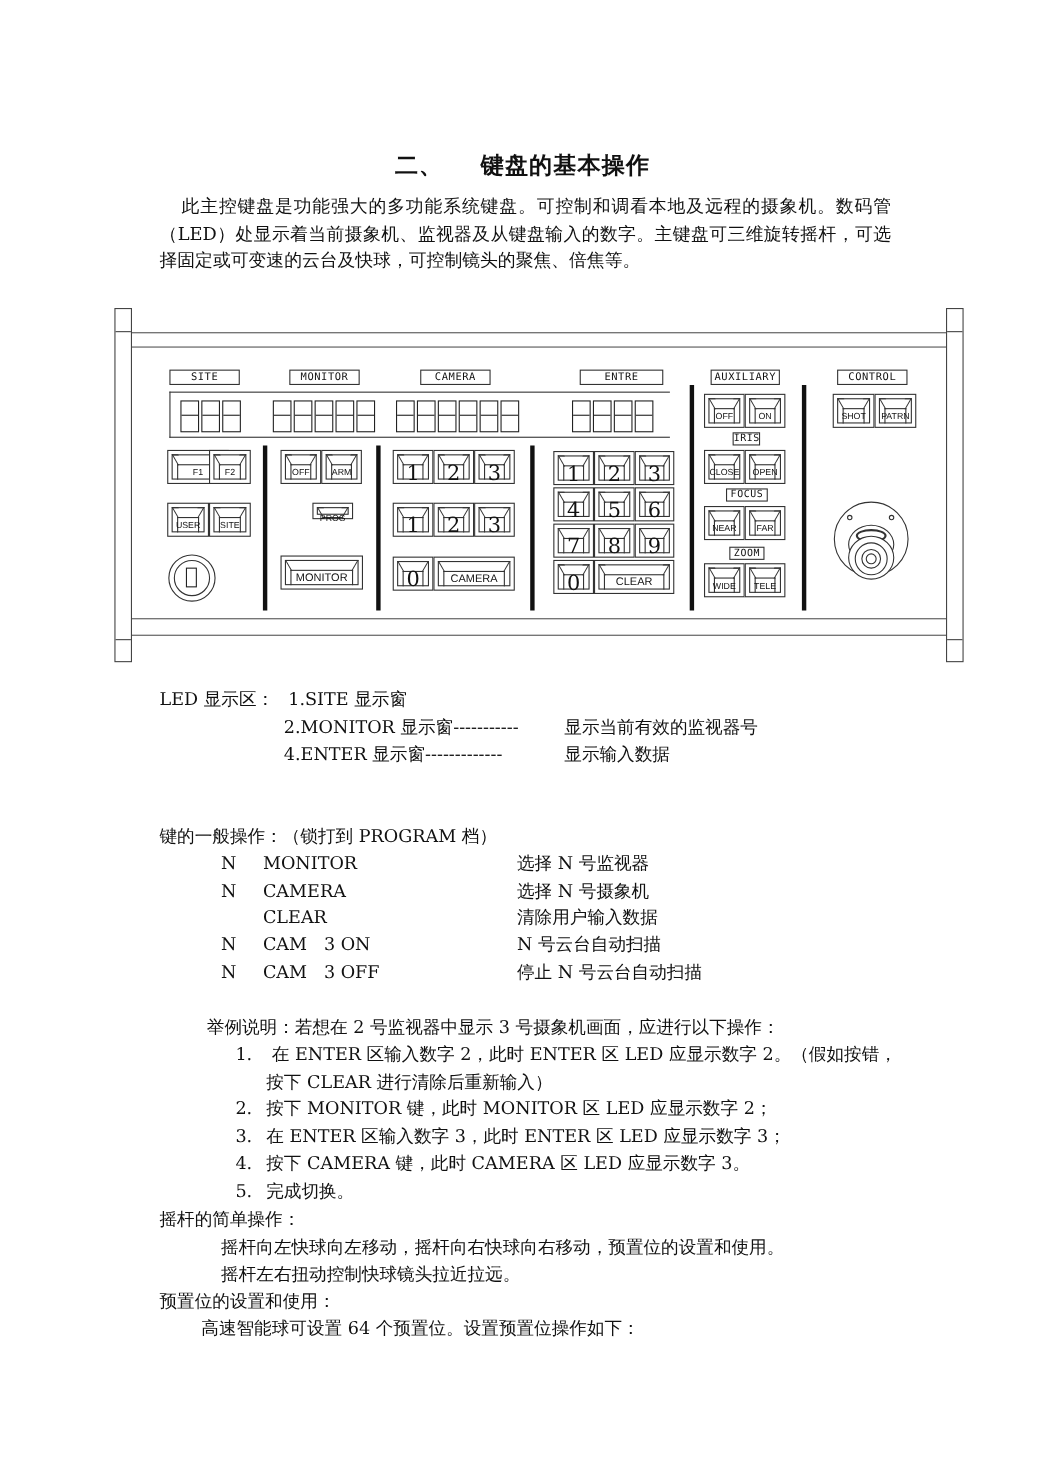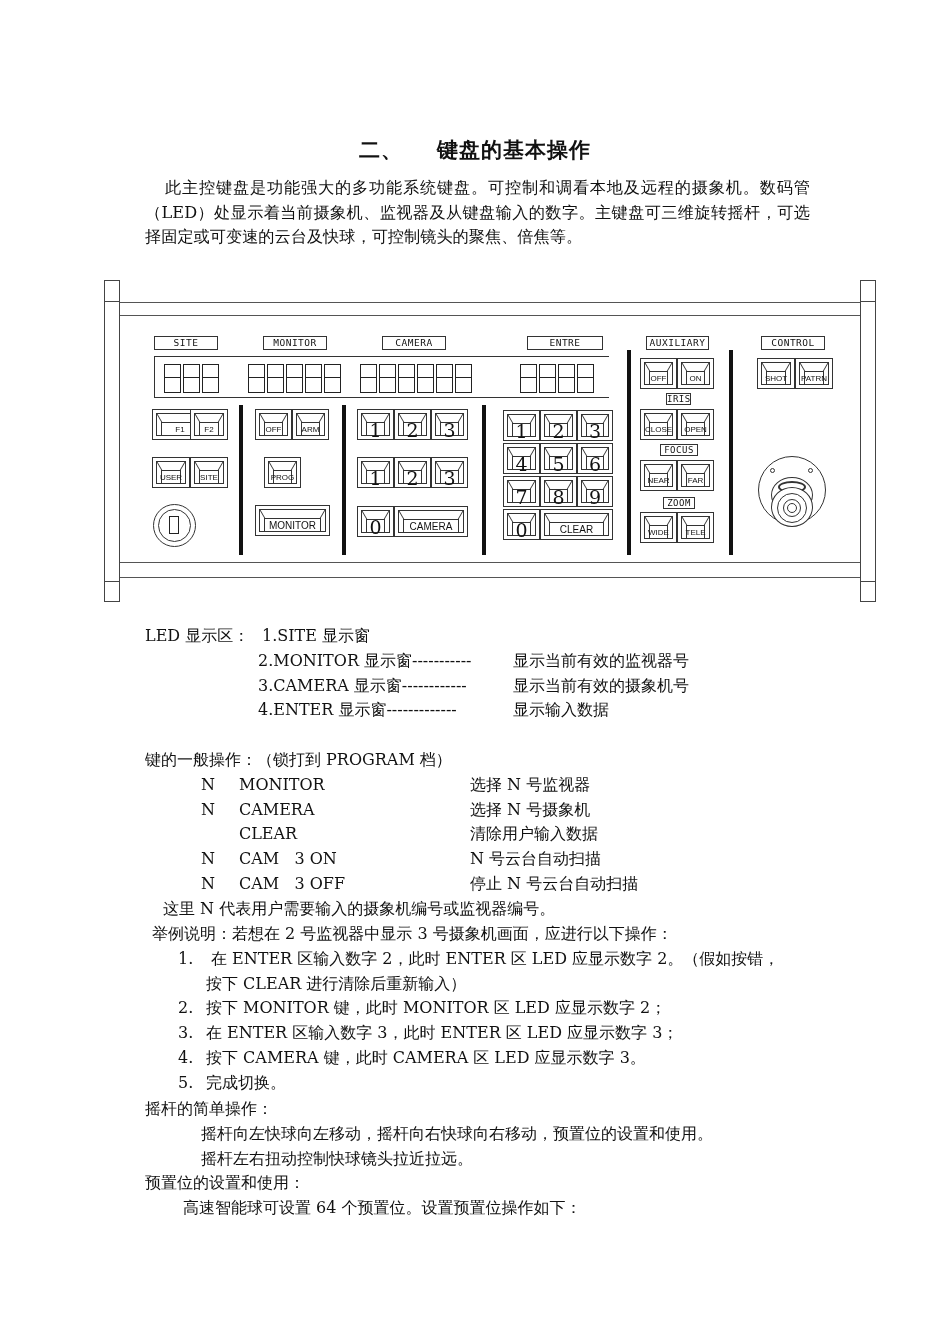--- a/index.html
+++ b/index.html
@@ -133,21 +133,21 @@
       <div class="dl"></div>
       <div class="dr"></div>
       <div class="face">OFF</div>
     </div>
   <div class="key" style="left:188px;top:129px;width:37px;height:31px">
       <div class="inner"></div>
       <div class="dl"></div>
       <div class="dr"></div>
       <div class="face">ARM</div>
     </div>
-  <div class="key" style="left:160px;top:177px;width:37px;height:31px">
+  <div class="key" style="left:180px;top:177px;width:37px;height:15px">
       <div class="inner"></div>
       <div class="dl"></div>
       <div class="dr"></div>
       <div class="face">PROG</div>
     </div>
   <div class="key wide" style="left:151px;top:225px;width:75px;height:31px">
       <div class="inner"></div>
       <div class="dl"></div>
       <div class="dr"></div>
       <div class="face">MONITOR</div>
@@ -349,24 +349,20 @@
 <div class="abs block" style="top:624px;width:620px;">
   <div class="row">
       <span style="left:0">LED 显示区：</span>
       <span style="left:117px">1.SITE 显示窗</span>
     </div>
   <div class="row">
       <span style="left:113px">2.MONITOR 显示窗-----------</span>
       <span style="left:368px">显示当前有效的监视器号</span>
     </div>
   <div class="row">
-      <span style="left:113px">3.CAMERA 显示窗------------</span>
-      <span style="left:368px">显示当前有效的摄象机号</span>
-    </div>
-  <div class="row">
       <span style="left:113px">4.ENTER 显示窗-------------</span>
       <span style="left:368px">显示输入数据</span>
     </div>
 </div>
 
 <div class="abs block" style="top:748px;width:620px;">
   <div class="row">
       <span style="left:0">键的一般操作：（锁打到 PROGRAM 档）</span>
     </div>
   <div class="row">
@@ -387,26 +383,23 @@
   <div class="row">
       <span style="left:56px">N</span>
       <span style="left:94px;white-space:pre">CAM   3 ON</span>
       <span style="left:325px">N 号云台自动扫描</span>
     </div>
   <div class="row">
       <span style="left:56px">N</span>
       <span style="left:94px;white-space:pre">CAM   3 OFF</span>
       <span style="left:325px">停止 N 号云台自动扫描</span>
     </div>
-  <div class="row">
-      <span style="left:18px">这里 N 代表用户需要输入的摄象机编号或监视器编号。</span>
-    </div>
-</div>
-
-<div class="abs block" style="top:922px;width:670px;">
+</div>
+
+<div class="abs block" style="top:922px;width:670px;margin-left:36px;">
   <div class="row">
       <span style="left:7px">举例说明：若想在 2 号监视器中显示 3 号摄象机画面，应进行以下操作：</span>
     </div>
   <div class="row">
       <span style="left:33px">1.</span>
       <span style="left:66px">在 ENTER 区输入数字 2，此时 ENTER 区 LED 应显示数字 2。（假如按错，</span>
     </div>
   <div class="row">
       <span style="left:61px">按下 CLEAR 进行清除后重新输入）</span>
     </div>

